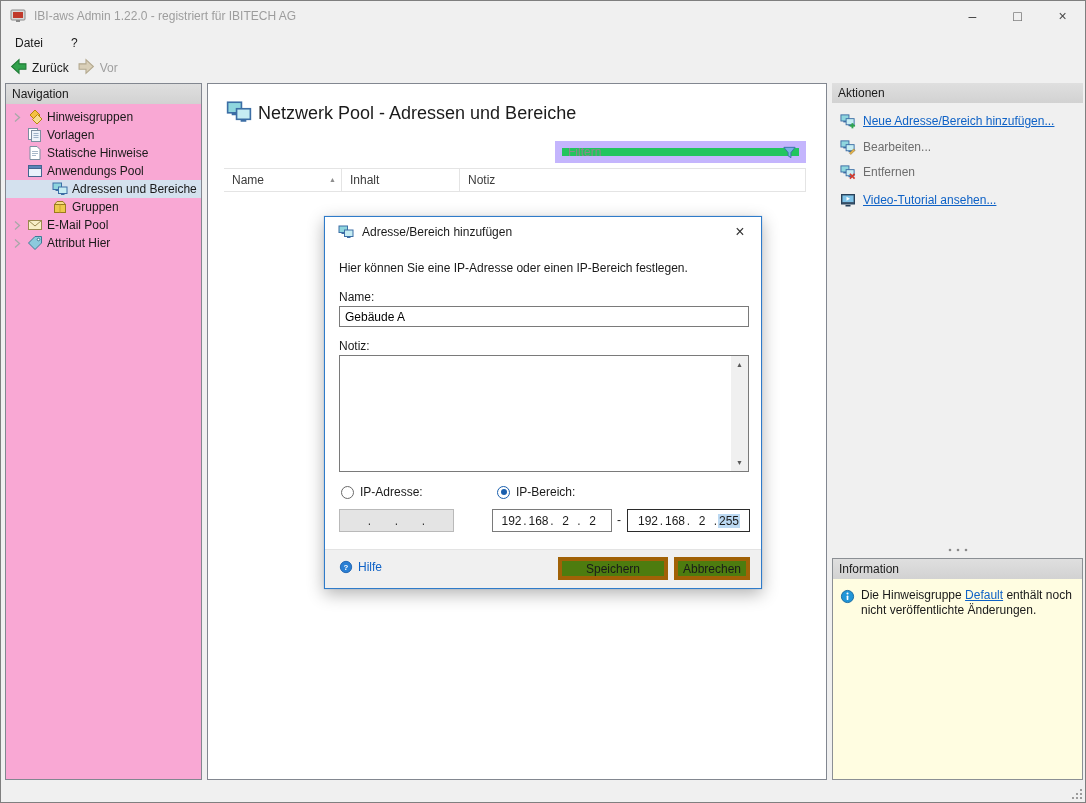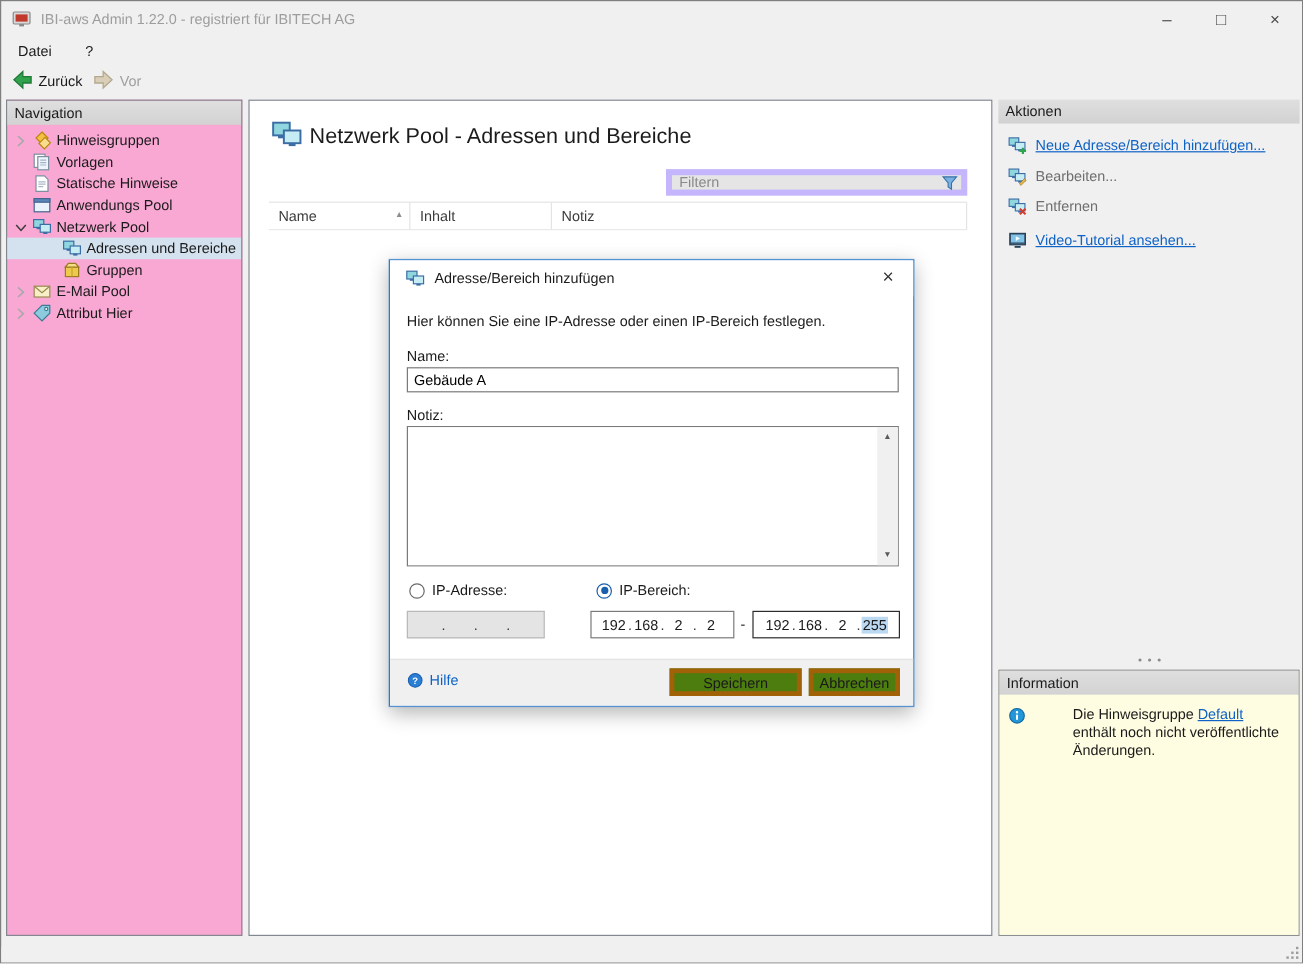--- a/index.html
+++ b/index.html
@@ -31,21 +31,21 @@
   .tree-item .chev{width:16px;margin-left:3px;display:flex;justify-content:center;align-items:center;flex:0 0 auto;}
   .tree-item.child .chev{margin-left:28px;}
   .tree-item .ticon{width:16px;height:16px;margin-left:2px;flex:0 0 auto;display:inline-flex;}
   .tree-item .tlabel{margin-left:4px;}
   .tree-item.selected{background:#d4e1ee;}
 
   
   .content-panel{position:absolute;left:206px;top:82px;width:620px;height:697px;background:#fff;border:1px solid #828790;}
   .content-title{position:absolute;left:16px;top:15px;display:flex;align-items:center;gap:4px;}
   .content-title .ptitle{font-size:18px;font-weight:400;color:#1b1b1b;}
-  .filter-box{position:absolute;top:57px;right:20px;width:251px;height:22px;border:5px solid #c4b5fd;background:#e5e5e5;display:flex;align-items:center;}
+  .filter-box{position:absolute;top:57px;right:20px;width:251px;height:22px;border:7px solid #c4b5fd;background:#22c55e;display:flex;align-items:center;}
   .filter-box input{flex:1;min-width:0;border:none;outline:none;height:100%;padding:0 6px;font-size:12px;color:#333;background:transparent;}
   .filter-box input::placeholder{color:#8a8a8a;}
   .funnel{width:20px;display:flex;justify-content:center;flex:0 0 auto;}
   .list-header{position:absolute;left:16px;right:20px;top:84px;height:24px;border-top:1px solid #e4e4e4;border-bottom:1px solid #e4e4e4;display:flex;}
   .col{position:relative;padding-left:8px;display:flex;align-items:center;color:#3c3c3c;border-right:1px solid #e4e4e4;}
   .col-name{width:118px;}
   .col-inhalt{width:118px;}
   .col-notiz{flex:1;}
   .sort-arrow{position:absolute;right:5px;top:7px;font-size:7px;color:#8d8d8d;}
   .list-body{position:absolute;left:16px;right:20px;top:108px;bottom:14px;background:#fff;}
@@ -54,21 +54,21 @@
   .right-panel{position:absolute;left:831px;top:82px;width:251px;height:697px;}
   .action-item{position:absolute;left:8px;display:flex;align-items:center;gap:7px;height:16px;white-space:nowrap;}
   .action-item .aicon{width:16px;height:16px;display:inline-flex;flex:0 0 auto;}
   .alink{color:#0f62c6;text-decoration:underline;}
   .atext{color:#6e6e6e;}
   .act-1{top:30px;} .act-2{top:56px;} .act-3{top:81px;} .act-4{top:109px;}
   .splitter{position:absolute;left:0;right:0;top:460px;height:13px;display:flex;align-items:center;justify-content:center;}
   .info-section{position:absolute;left:0;right:0;top:475px;bottom:0;border:1px solid #8b8f94;background:#fffde1;}
   .info-body{position:absolute;left:0;right:0;top:20px;bottom:0;background:#fffde1;padding:9px 8px 0 7px;display:flex;gap:6px;align-items:flex-start;}
   .info-icon{flex:0 0 auto;display:inline-flex;margin-top:1px;}
-  .info-text{font-size:12px;line-height:15px;color:#1a1a1a;margin-left:33px;}
+  .info-text{font-size:12px;line-height:15px;color:#1a1a1a;}
   .info-link{color:#0f62c6;text-decoration:underline;}
 
   
   .statusbar{position:absolute;left:0;right:0;bottom:0;height:13px;background:#f0f0f0;}
   .grip{position:absolute;right:2px;bottom:2px;display:inline-flex;}
 
   
   .dialog{position:absolute;left:323px;top:215px;width:438px;height:373px;background:#fff;border:1px solid #2f7bc9;box-shadow:0 0 1px rgba(47,123,201,.5),0 5px 16px rgba(0,0,0,.3);z-index:10;}
   .dlg-titlebar{position:absolute;top:0;left:0;right:0;height:30px;display:flex;align-items:center;background:#fff;}
   .dlg-icon{margin-left:13px;width:16px;height:16px;display:inline-flex;}
@@ -262,33 +262,20 @@
       </div>
       <div class="tree-item">
         <span class="chev"></span>
         <span class="ticon">
             <svg width="16" height="16" viewBox="0 0 16 16">
               <use href="#g-app"></use>
             </svg>
           </span>
         <span class="tlabel">Anwendungs Pool</span>
       </div>
-      <div class="tree-item">
-        <span class="chev">
-            <svg width="13" height="13" viewBox="0 0 13 13">
-              <use href="#g-chev-d"></use>
-            </svg>
-          </span>
-        <span class="ticon">
-            <svg width="16" height="16" viewBox="0 0 16 16">
-              <use href="#g-net"></use>
-            </svg>
-          </span>
-        <span class="tlabel">Netzwerk Pool</span>
-      </div>
       <div class="tree-item child selected">
         <span class="chev"></span>
         <span class="ticon">
             <svg width="16" height="16" viewBox="0 0 16 16">
               <use href="#g-net"></use>
             </svg>
           </span>
         <span class="tlabel">Adressen und Bereiche</span>
       </div>
       <div class="tree-item child">

